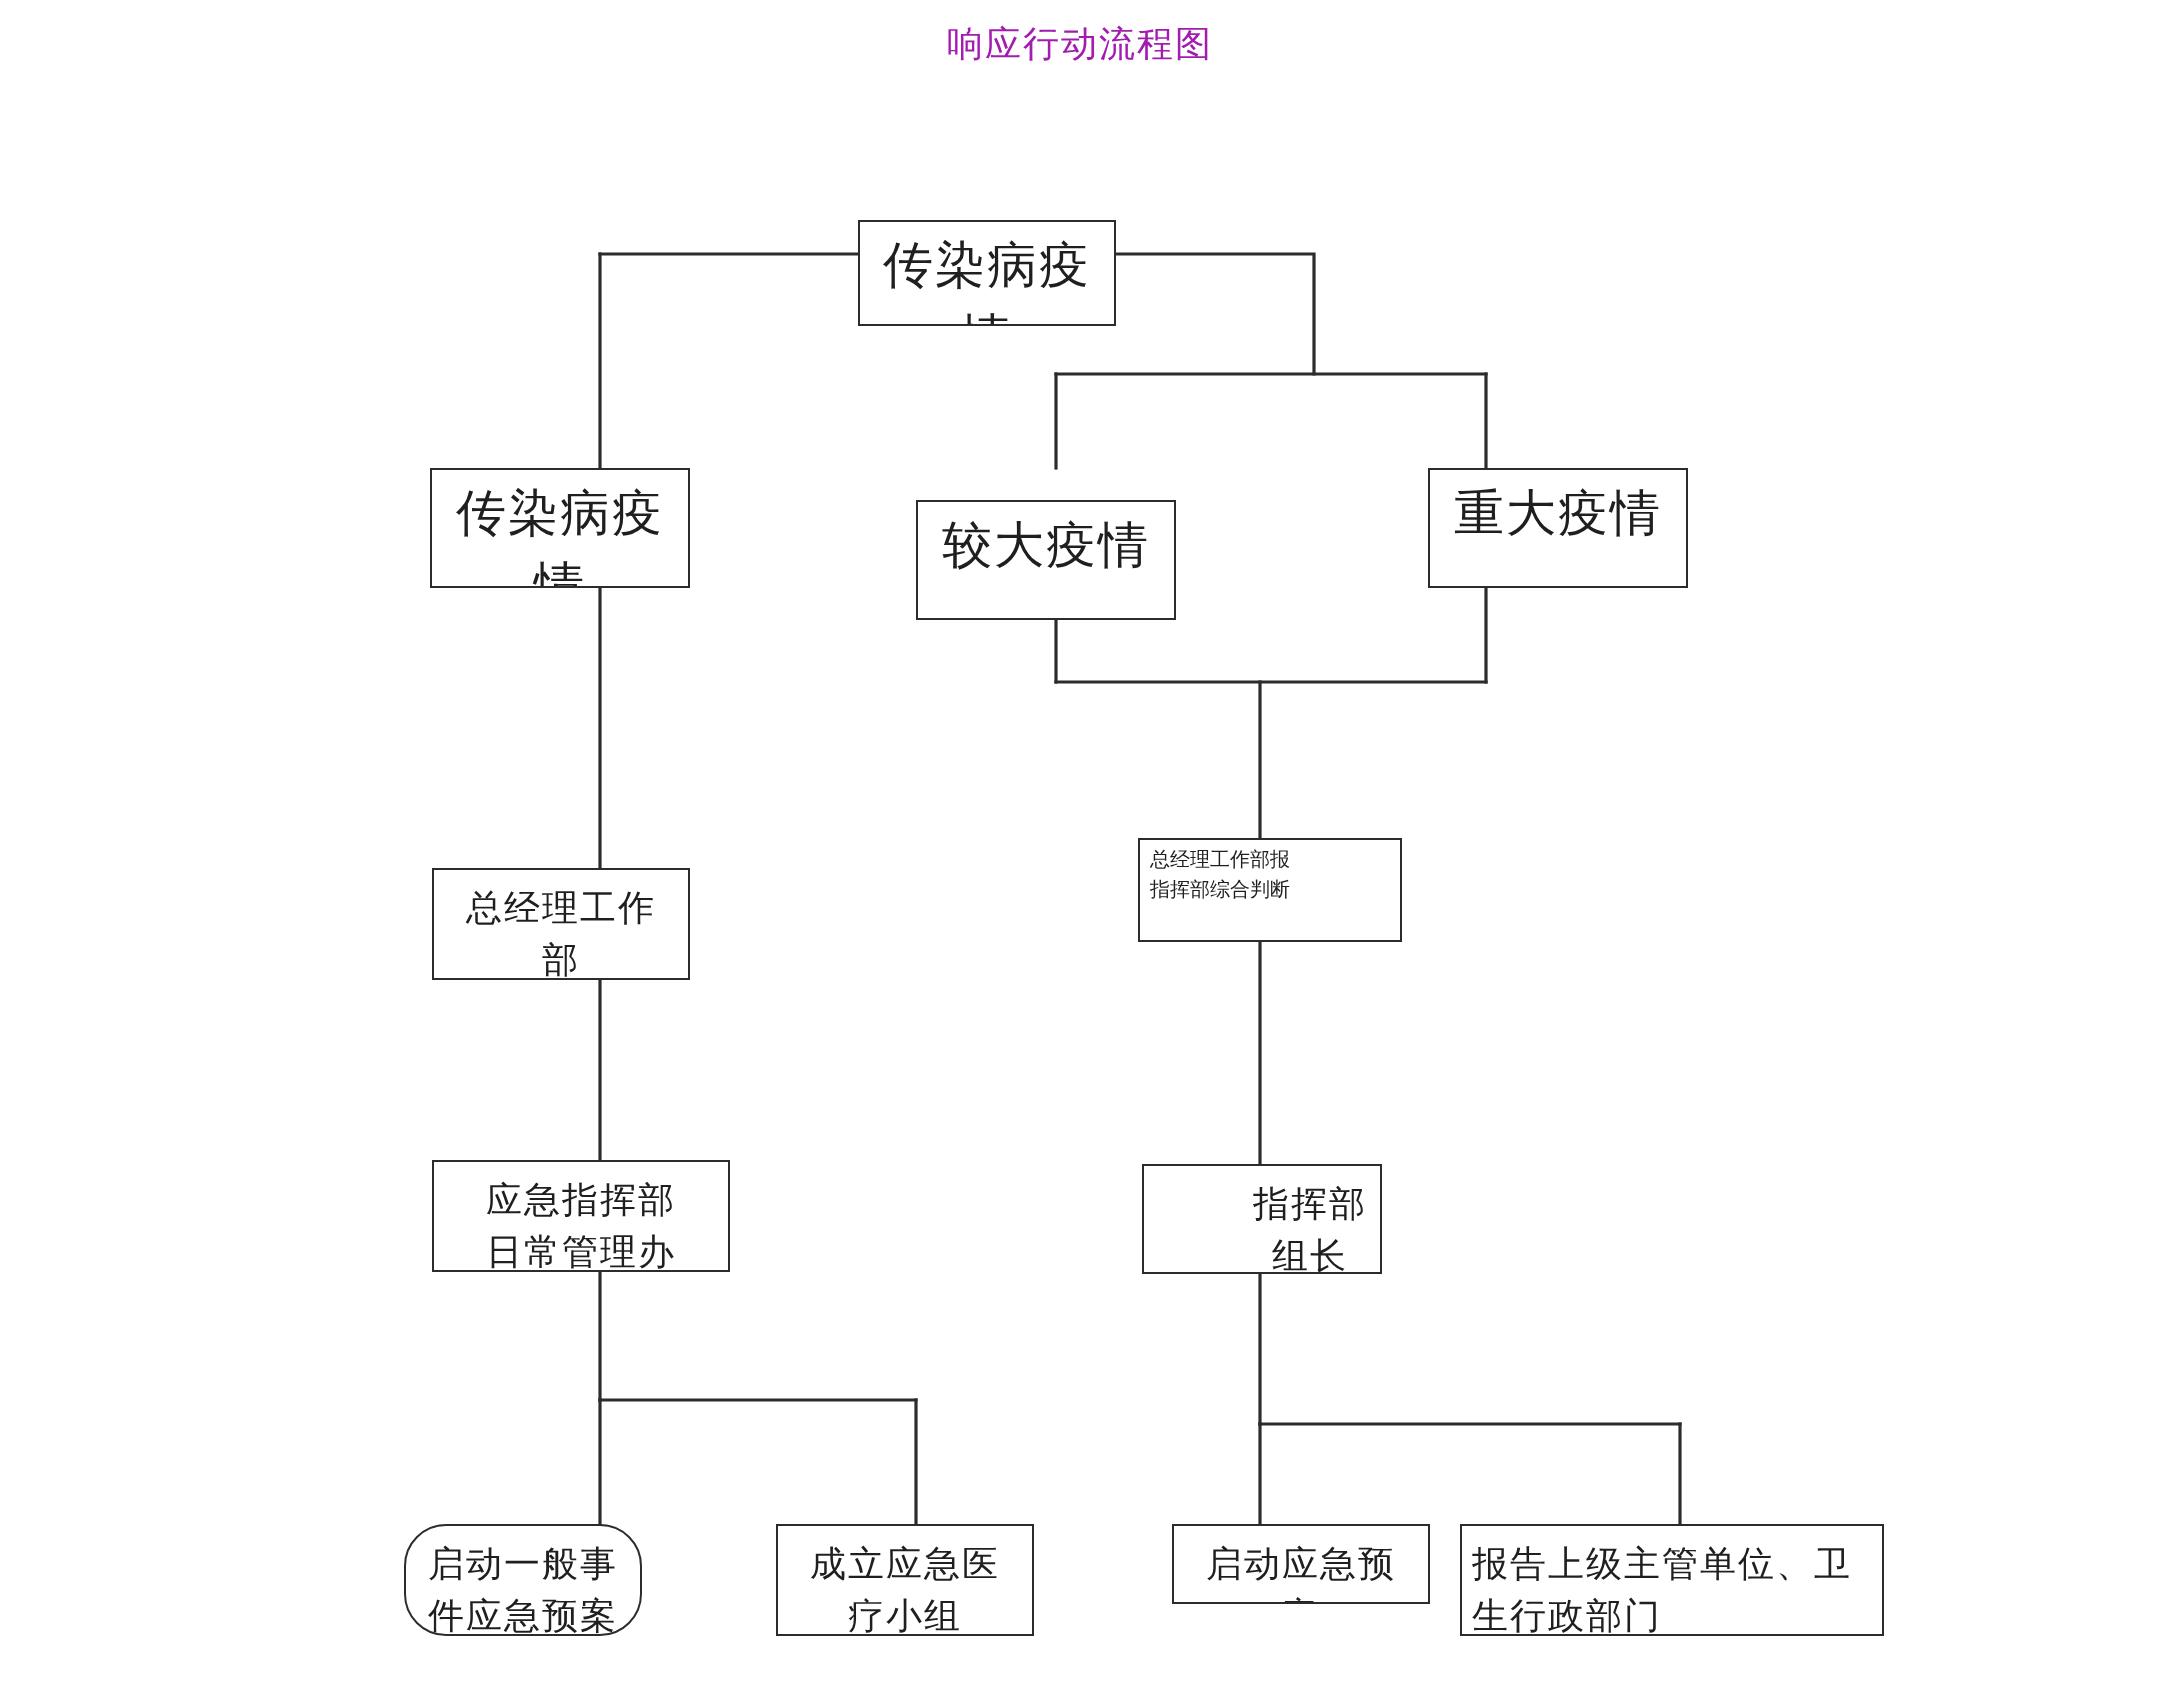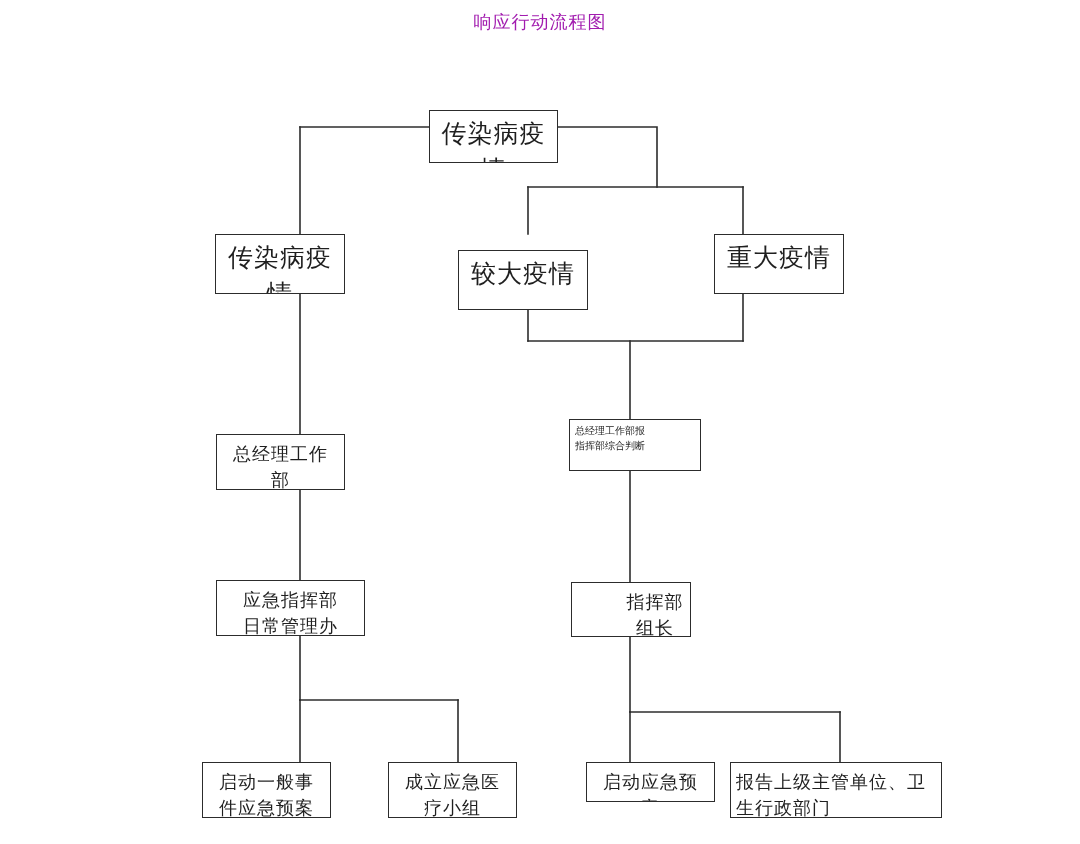--- a/index.html
+++ b/index.html
@@ -108,21 +108,21 @@
       <span class="node-label lbl-sm lbl-left">总经理工作部报
 指挥部综合判断</span>
     </div>
     <div class="node-box" style="left: 216px; top: 580px; width: 149px; height: 56px; border-color: rgb(44, 44, 44);">
       <span class="node-label lbl-md">应急指挥部
 日常管理办</span>
     </div>
     <div class="node-box" style="left: 571px; top: 582px; width: 120px; height: 55px; border-color: rgb(44, 44, 44); padding-left: 48px;">
       <span class="node-label lbl-md">指挥部组长</span>
     </div>
-    <div class="node-box" style="left: 202px; top: 762px; width: 129px; height: 56px; border-color: rgb(44, 44, 44);">
+    <div class="node-box" style="left: 202px; top: 762px; width: 119px; height: 56px; border-color: rgb(44, 44, 44); border-radius: 21px;">
       <span class="node-label lbl-md">启动一般事
 件应急预案</span>
     </div>
     <div class="node-box" style="left: 388px; top: 762px; width: 129px; height: 56px; border-color: rgb(44, 44, 44);">
       <span class="node-label lbl-md">成立应急医
 疗小组</span>
     </div>
     <div class="node-box" style="left: 586px; top: 762px; width: 129px; height: 40px; border-color: rgb(44, 44, 44);">
       <span class="node-label lbl-md">启动应急预
 案</span>

